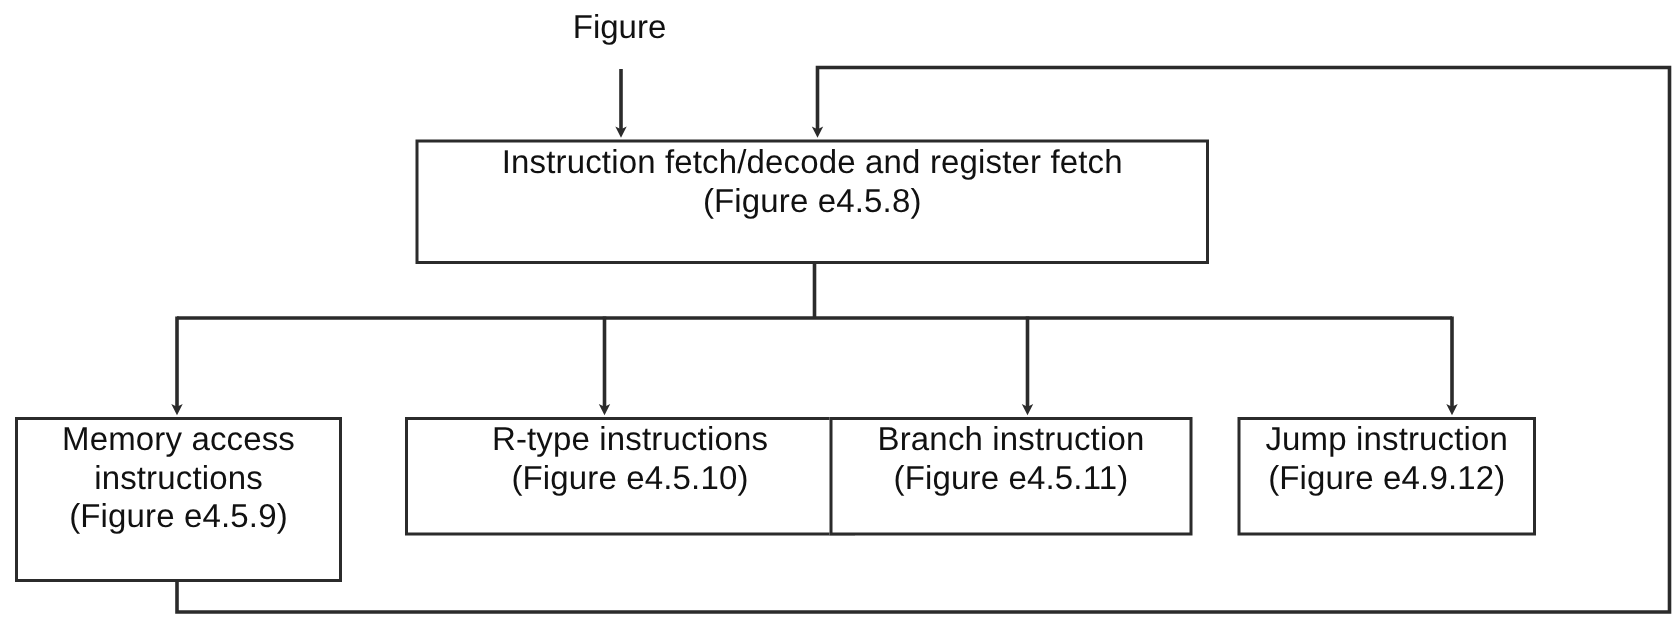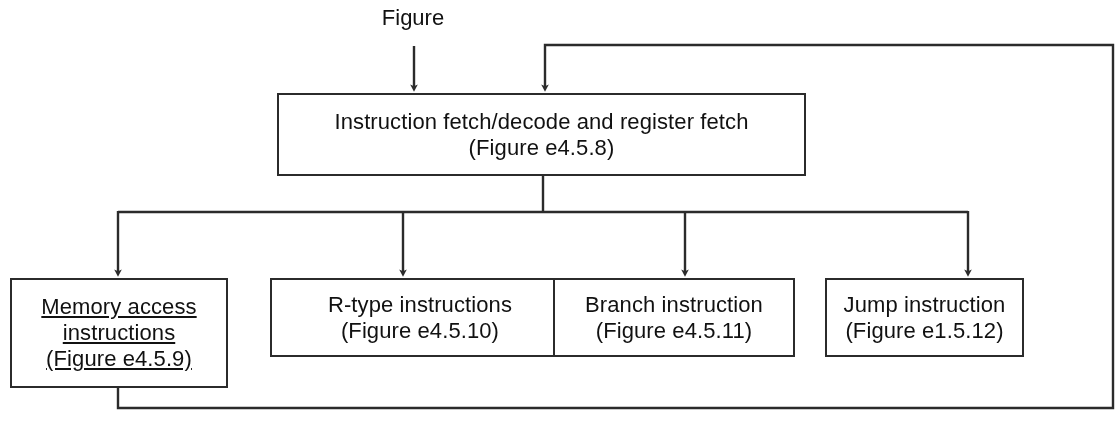--- a/index.html
+++ b/index.html
@@ -24,21 +24,21 @@
     top: 0;
     width: 1120px;
     height: 421px;
   }
   .node-box {
     position: absolute;
     box-sizing: border-box;
     border: 2px solid #2b2b2b;
     background: #ffffff;
     display: flex;
-    align-items: center;
+    align-items: flex-start;
     justify-content: center;
     text-align: center;
     line-height: 1.17;
     font-size: 22px;
     color: #111111;
     letter-spacing: 0.1px;
     z-index: 2;
   }
   .node-box .node-text {
     padding: 0 6px;
@@ -104,36 +104,36 @@
     </g>
   </svg>
 
   <div class="start-label" style="left: 363px; top: 5px; width: 100px;">Figure</div>
 
   <div class="node-box" style="left: 277px; top: 93px; width: 529px; height: 83px;">
     <span class="node-text">Instruction fetch/decode and register fetch
 (Figure e4.5.8)</span>
   </div>
 
-  <div class="node-box" style="left: 10px; top: 278px; width: 218px; height: 110px; text-decoration: underline;">
+  <div class="node-box" style="left: 10px; top: 278px; width: 218px; height: 110px;">
     <span class="node-text">Memory access
 instructions
 (Figure e4.5.9)</span>
   </div>
 
   <div class="node-box" style="left: 270px; top: 278px; width: 300px; height: 79px;">
     <span class="node-text">R-type instructions
 (Figure e4.5.10)</span>
   </div>
 
   <div class="node-box" style="left: 553px; top: 278px; width: 242px; height: 79px;">
     <span class="node-text">Branch instruction
 (Figure e4.5.11)</span>
   </div>
 
   <div class="node-box" style="left: 825px; top: 278px; width: 199px; height: 79px;">
     <span class="node-text">Jump instruction
-(Figure e1.5.12)</span>
+(Figure e4.9.12)</span>
   </div>
 
   <div class="footnote" style="left: 310px; top: 412px; width: 500px;"></div>
 
 </div>
 
 </body></html>

